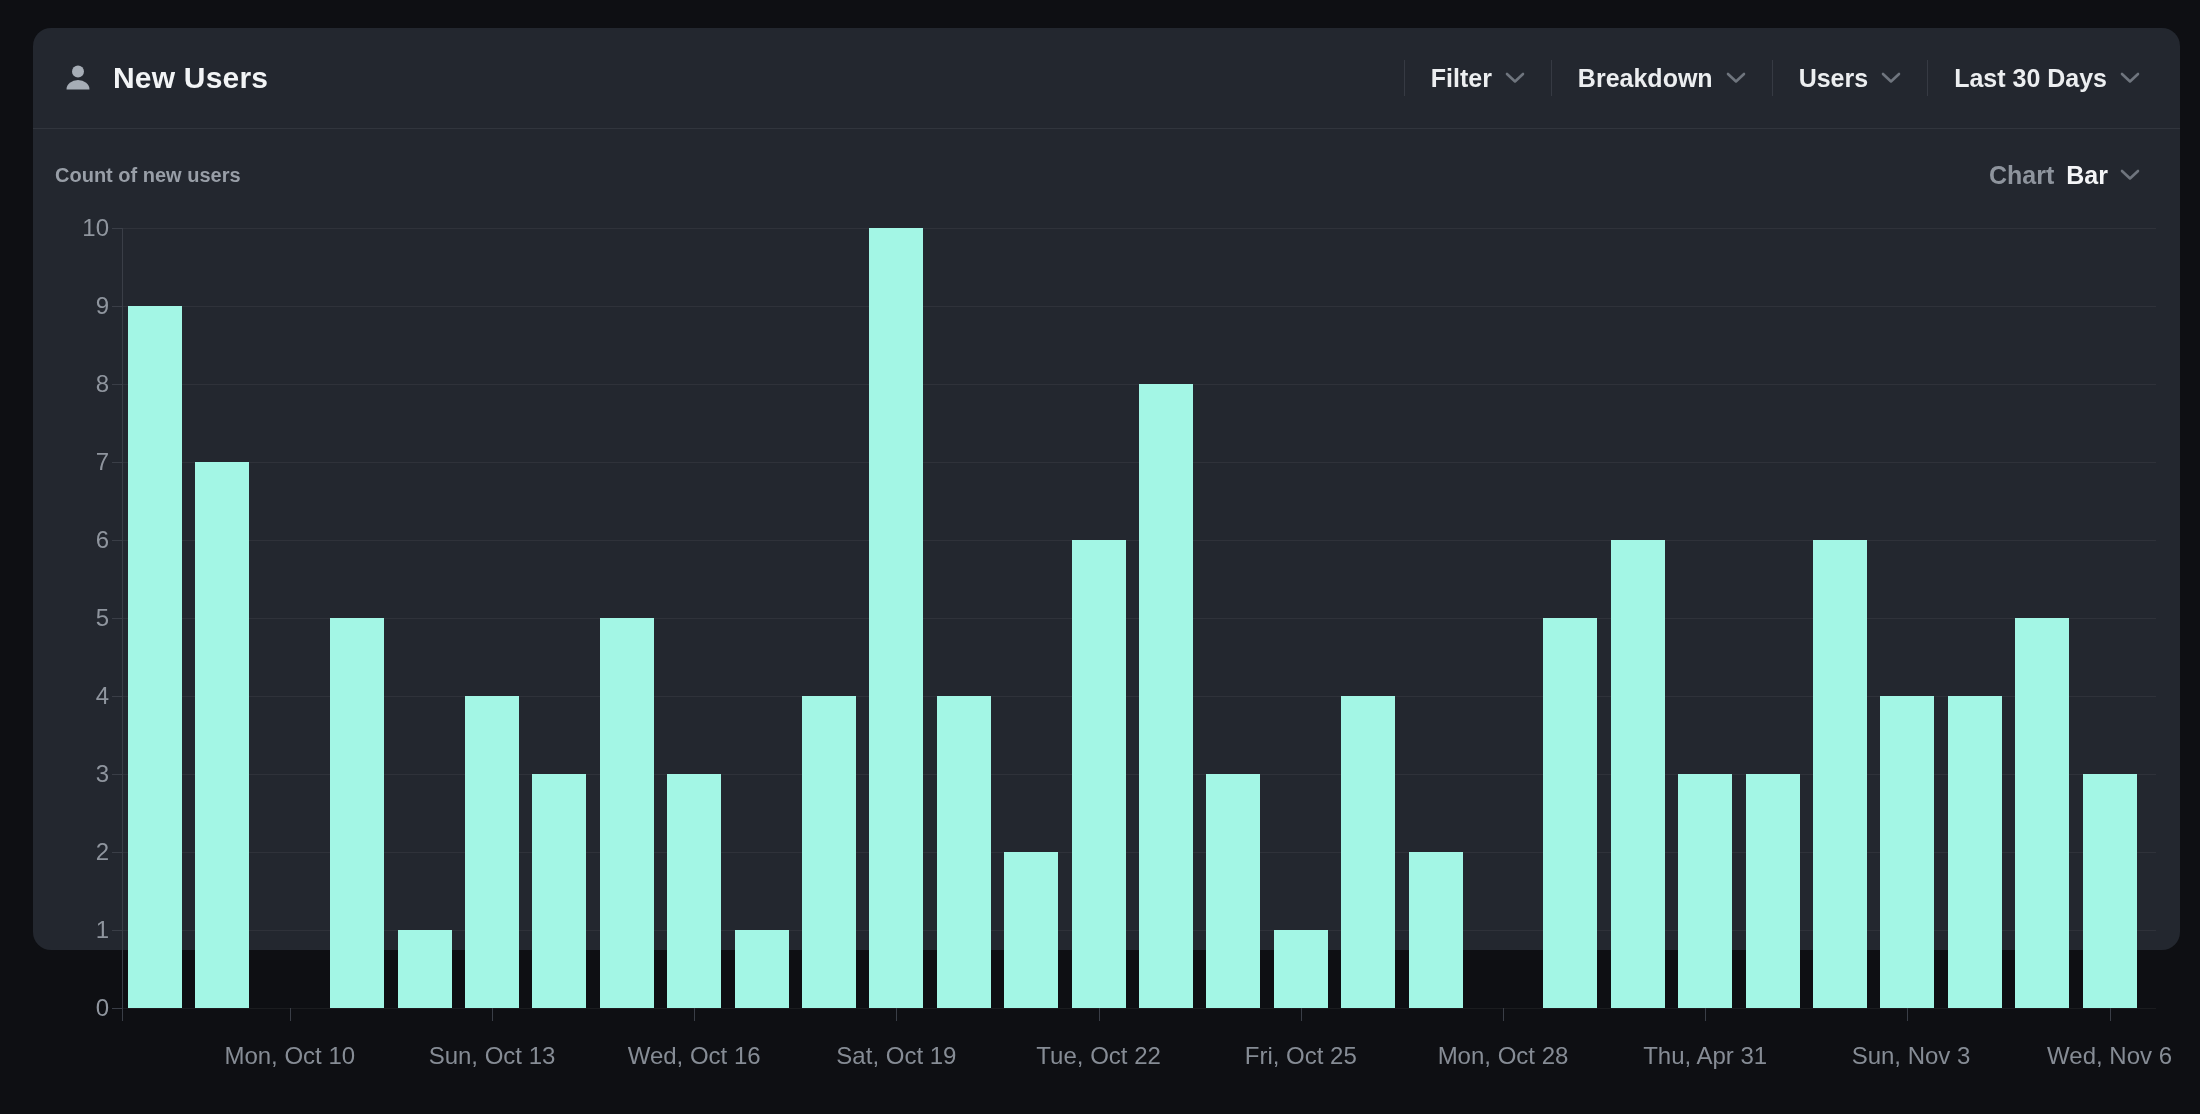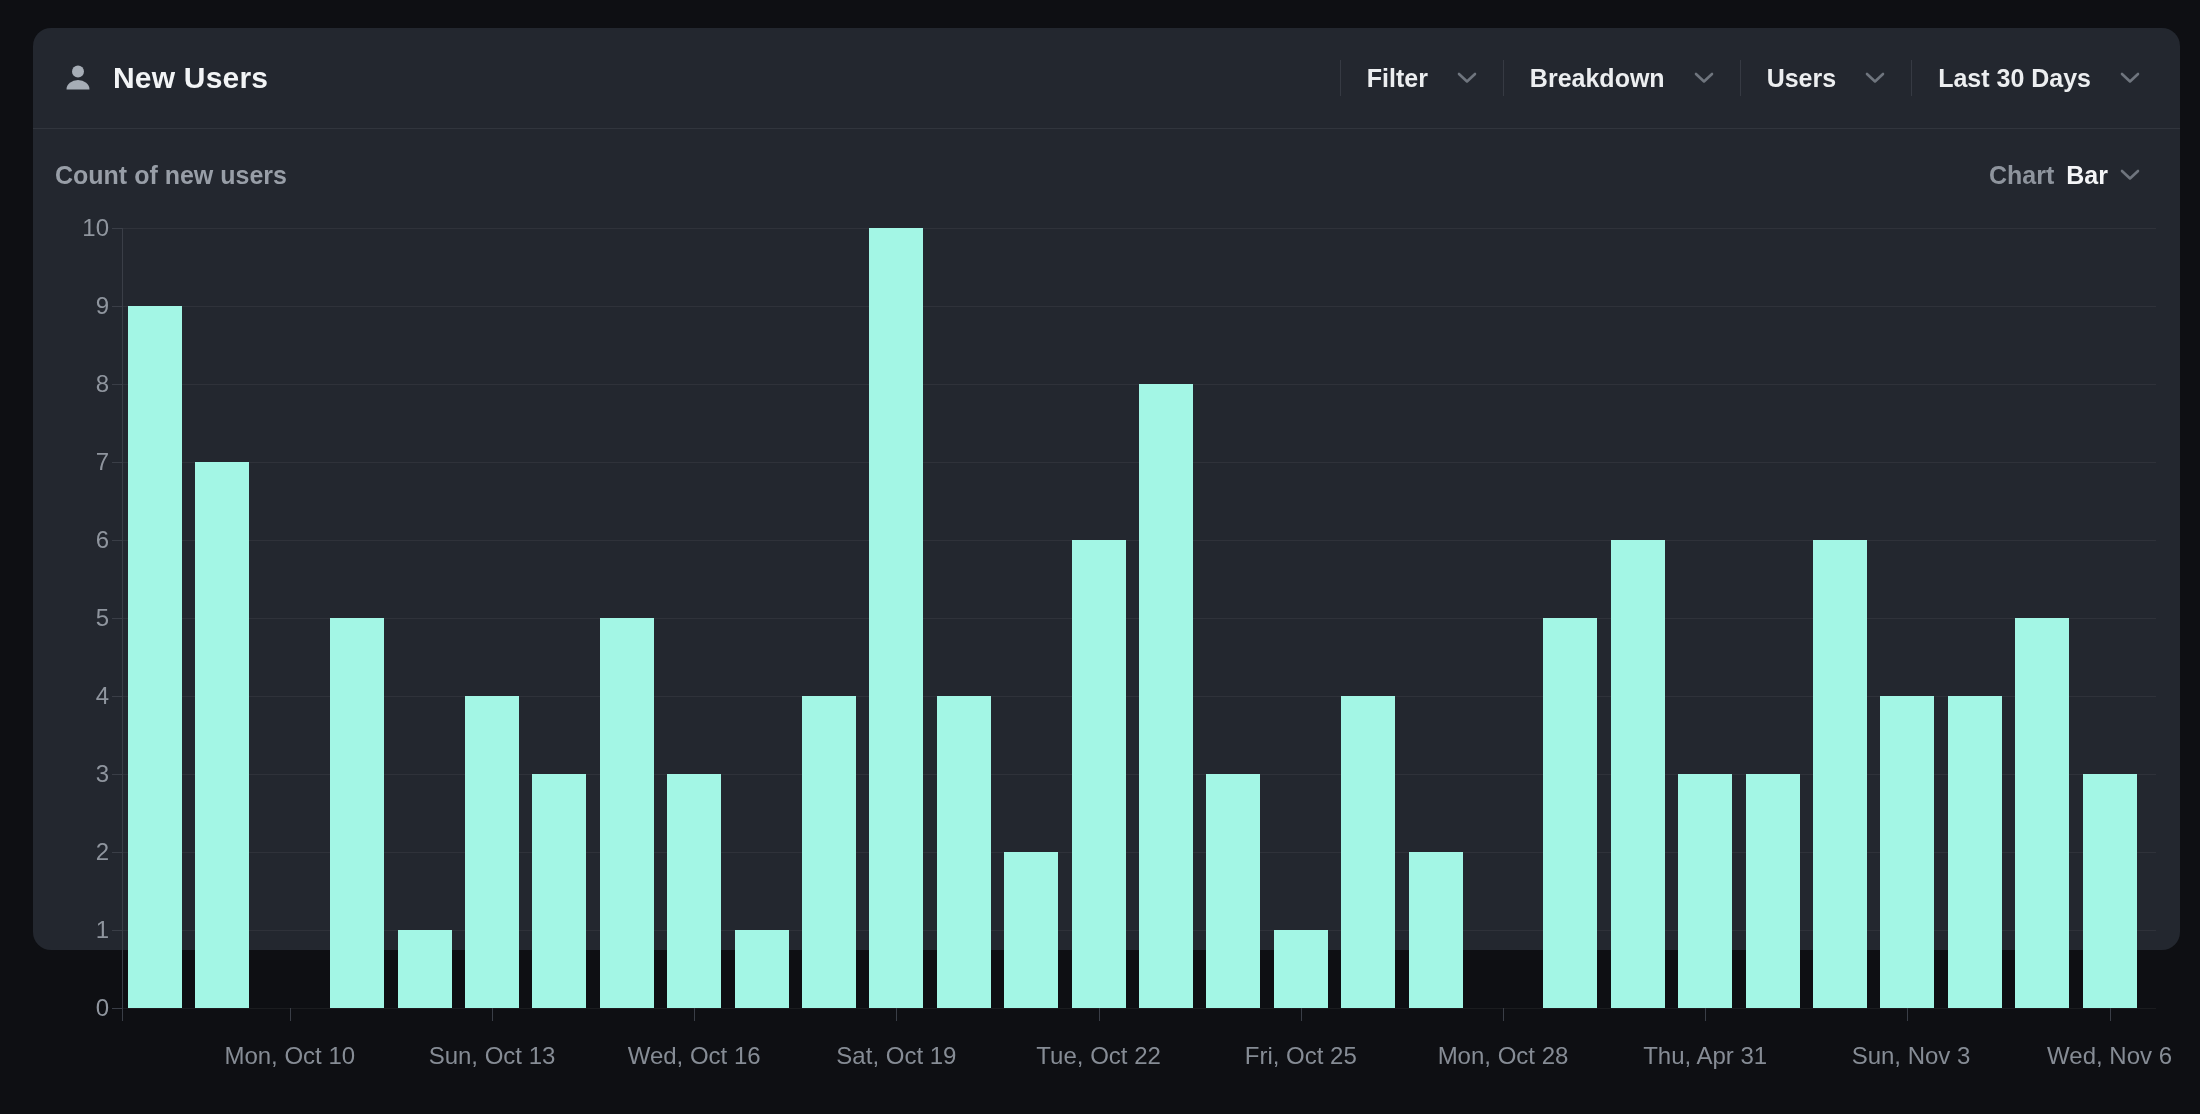--- a/index.html
+++ b/index.html
@@ -11,31 +11,31 @@
 
   
   .card-header { position:absolute; left:0; top:0; width:100%; height:100px;
                  display:flex; align-items:center; justify-content:space-between;
                  padding:0 40px 0 28px; }
   .header-left { display:flex; align-items:center; gap:18px; }
   .user-icon { display:flex; align-items:center; }
   .card-title { color:#f2f4f6; font-size:30px; font-weight:700; letter-spacing:.2px; }
 
   .header-controls { display:flex; align-items:center; }
-  .control { display:flex; align-items:center; gap:29px; cursor:pointer; padding:6px 0; }
+  .control { display:flex; align-items:center; gap:13px; cursor:pointer; padding:6px 0; }
   .control .label { color:#eceef0; font-size:25px; font-weight:600; }
   .vsep { width:1px; height:36px; background:#363a43; margin:0 26px; }
 
   .card-divider { position:absolute; left:0; top:100px; width:100%; height:1px; background:#31353d; }
 
   
   .sub-row { position:absolute; left:0; top:101px; width:100%; height:92px;
              display:flex; align-items:center; justify-content:space-between;
              padding:0 40px 0 22px; }
-  .metric-label { color:#989ea7; font-size:25px; font-weight:600; }
+  .metric-label { color:#989ea7; font-size:20px; font-weight:600; }
   .chart-type { display:flex; align-items:center; gap:12px; cursor:pointer; }
   .chart-type .muted { color:#8e949d; font-size:25px; font-weight:600; }
   .chart-type .value { color:#f4f5f7; font-size:25px; font-weight:700; }
 
   
   .chart { position:absolute; inset:0; }
   .gridline { position:absolute; height:1px; background:rgba(255,255,255,0.055); }
   .y-axis-line { position:absolute; width:1px; background:#3a3e47; }
   .y-tick { position:absolute; width:10px; height:1px; background:#3a3e47; }
   .y-label { position:absolute; width:76px; text-align:right; color:#8f959e; font-size:24px; }

